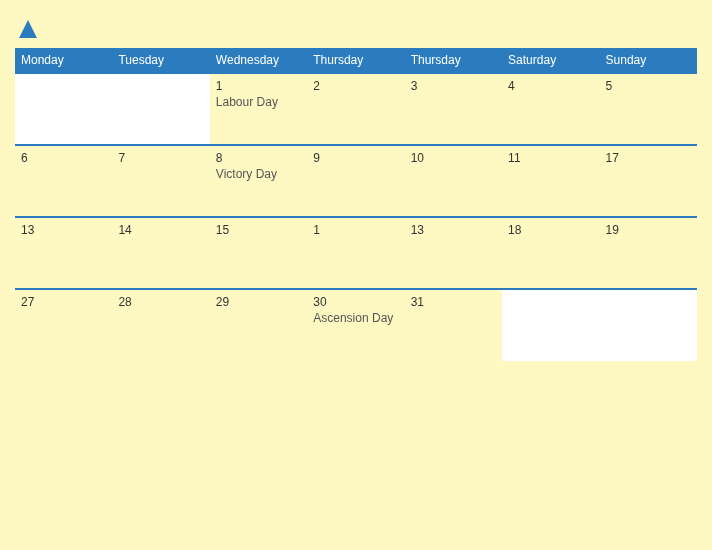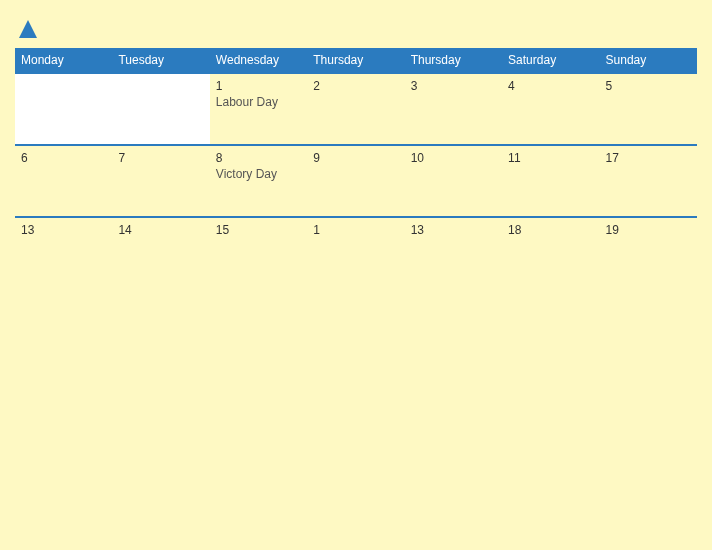--- a/index.html
+++ b/index.html
@@ -200,15 +200,35 @@
           <td>
             <span class="day-num">13</span>
           </td>
           <td>
             <span class="day-num">18</span>
           </td>
           <td>
             <span class="day-num">19</span>
           </td>
         </tr>
+        <tr>
+          <td>
+            <span class="day-num">27</span>
+          </td>
+          <td>
+            <span class="day-num">28</span>
+          </td>
+          <td>
+            <span class="day-num">29</span>
+          </td>
+          <td>
+            <span class="day-num">30</span>
+            <span class="holiday">Ascension Day</span>
+          </td>
+          <td>
+            <span class="day-num">31</span>
+          </td>
+          <td class="empty-cell"></td>
+          <td class="empty-cell"></td>
+        </tr>
       </tbody>
   </table>
 </div>
 
 </body></html>

